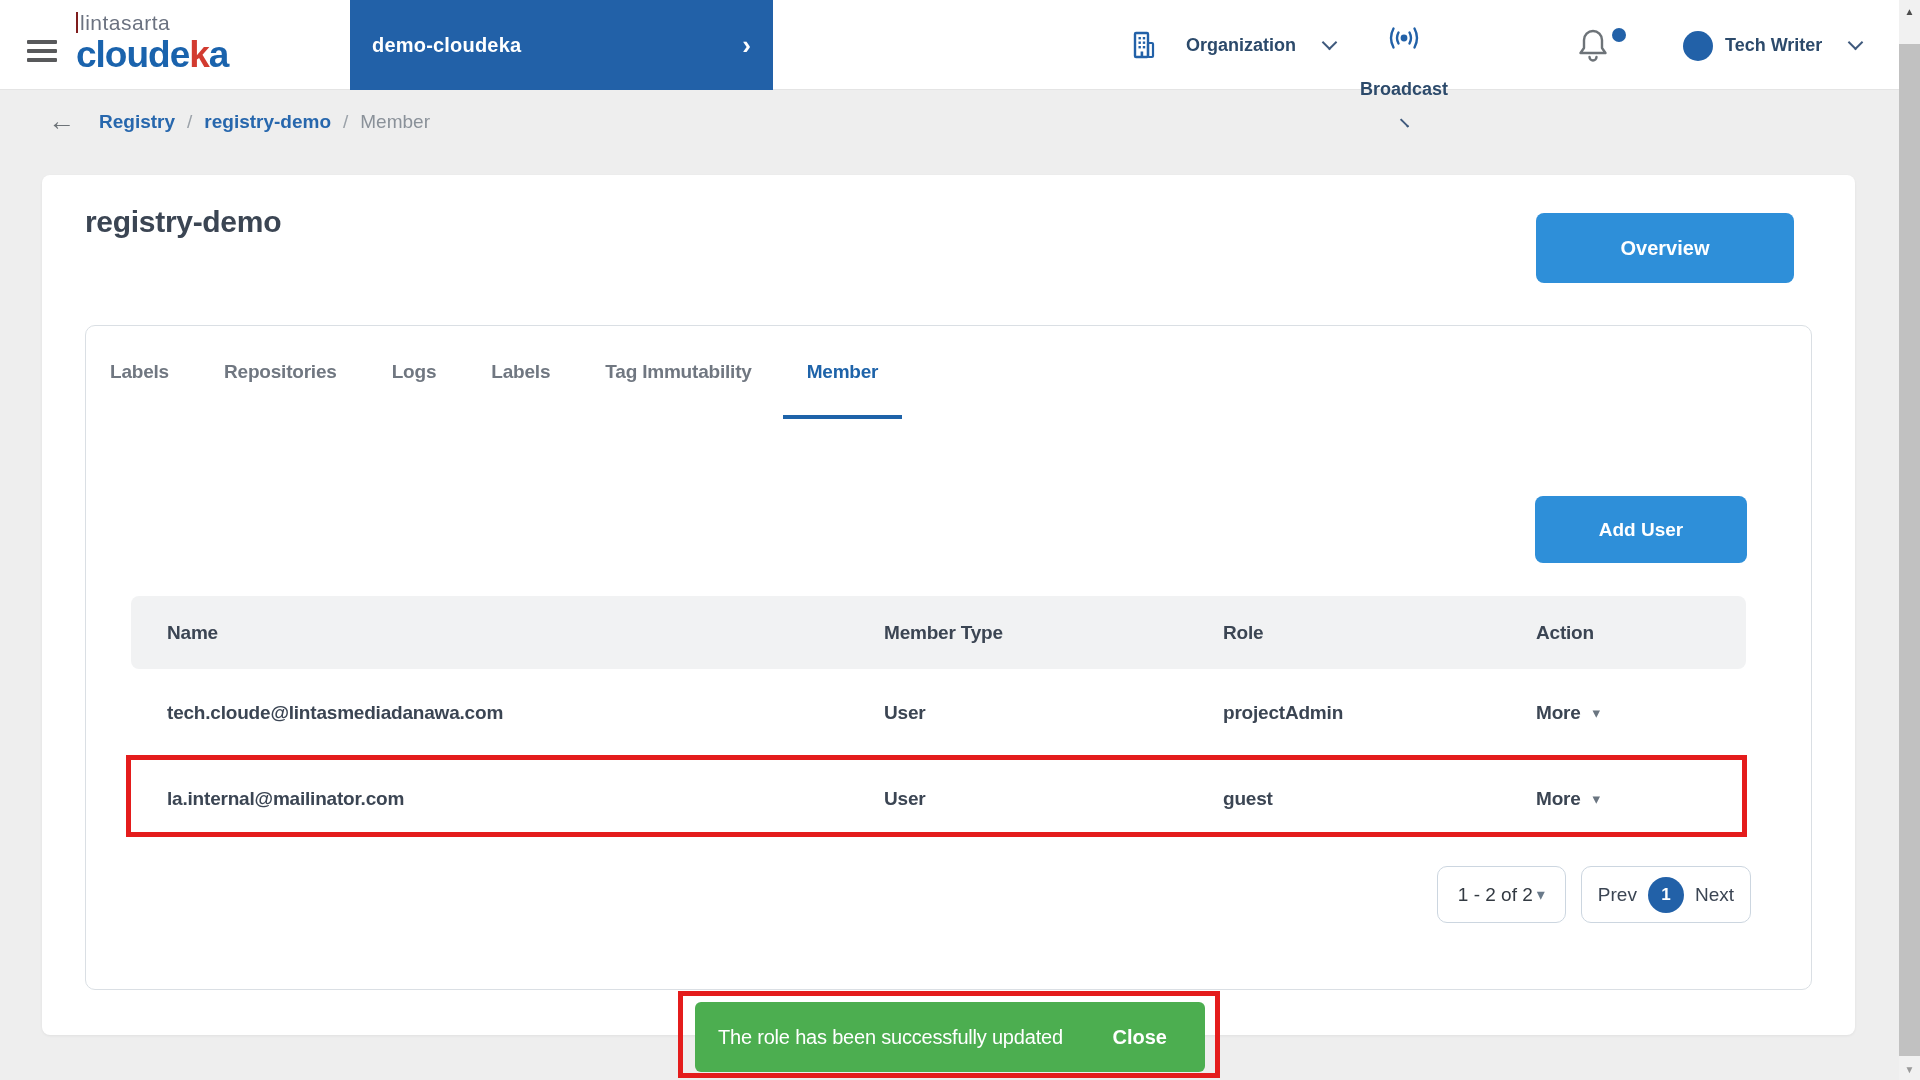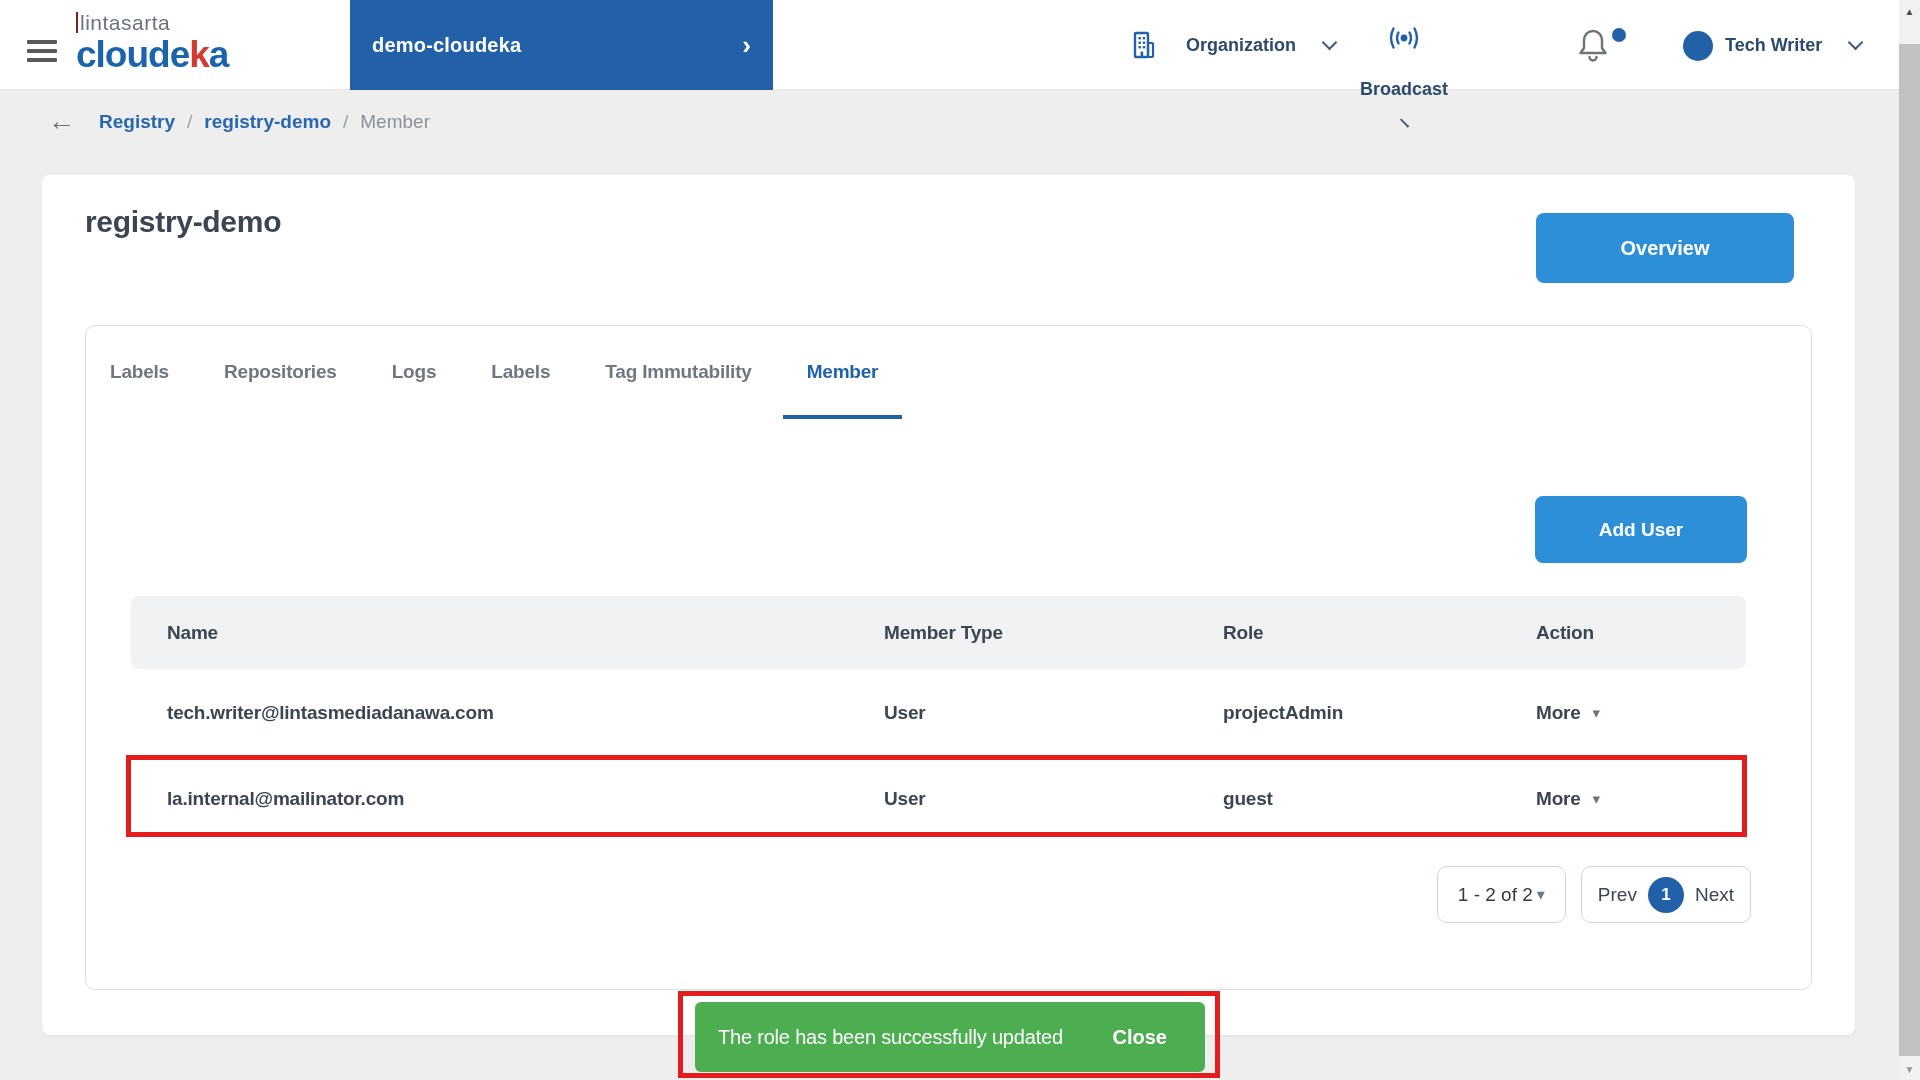--- a/index.html
+++ b/index.html
@@ -201,21 +201,21 @@
 
       <div class="table">
         <div class="trow thead">
           <div class="th">Name</div>
           <div class="th">Member Type</div>
           <div class="th">Role</div>
           <div class="th">Action</div>
         </div>
 
         <div class="trow tr1">
-          <div class="td">tech.writer@lintasmediadanawa.com</div>
+          <div class="td">tech.cloude@lintasmediadanawa.com</div>
           <div class="td">User</div>
           <div class="td">projectAdmin</div>
           <div class="td more-cell">
             <span>More</span>
             <span class="more-caret">▾</span>
           </div>
         </div>
 
         <div class="trow tr2">
           <div class="td">la.internal@mailinator.com</div>

